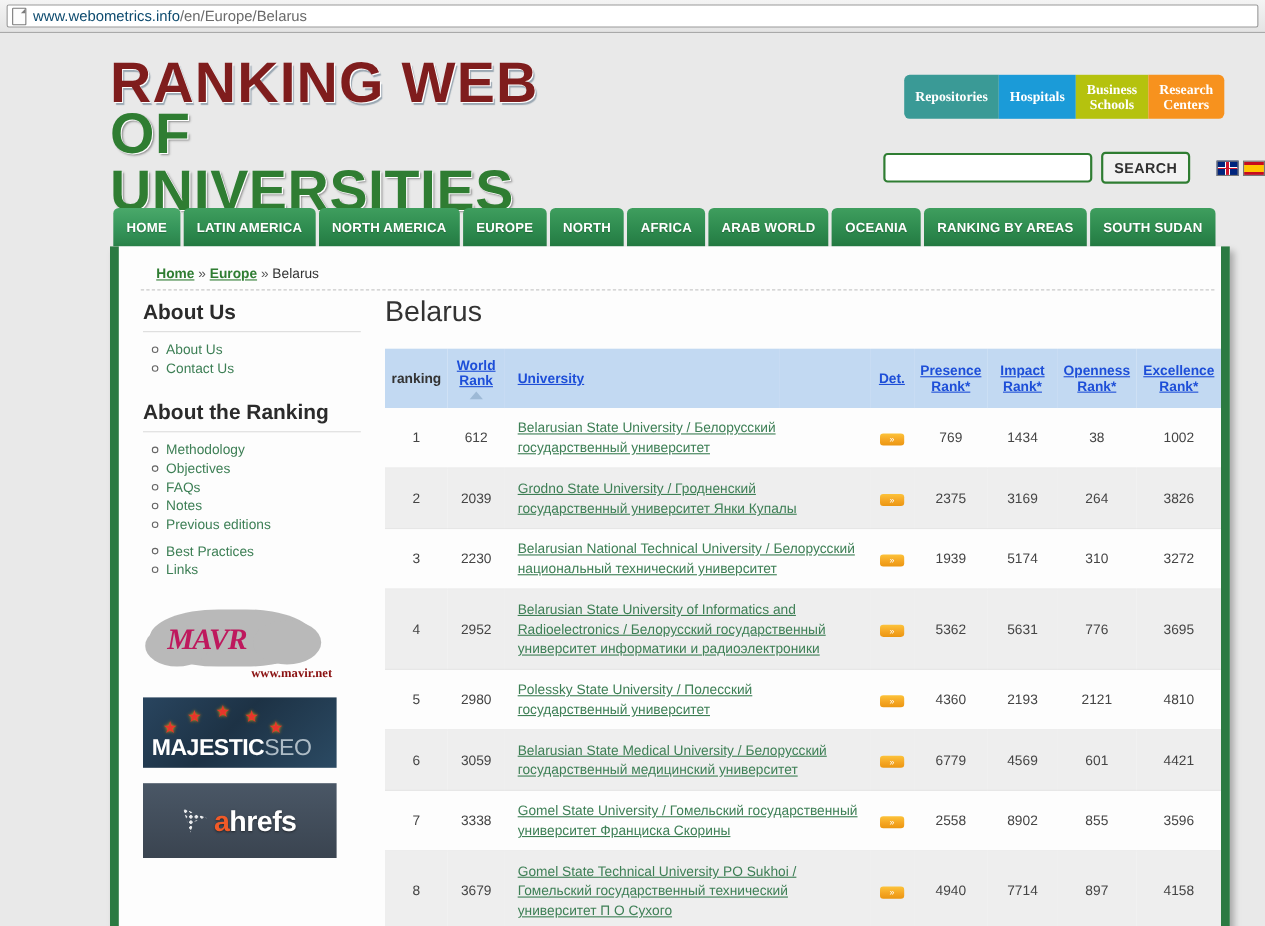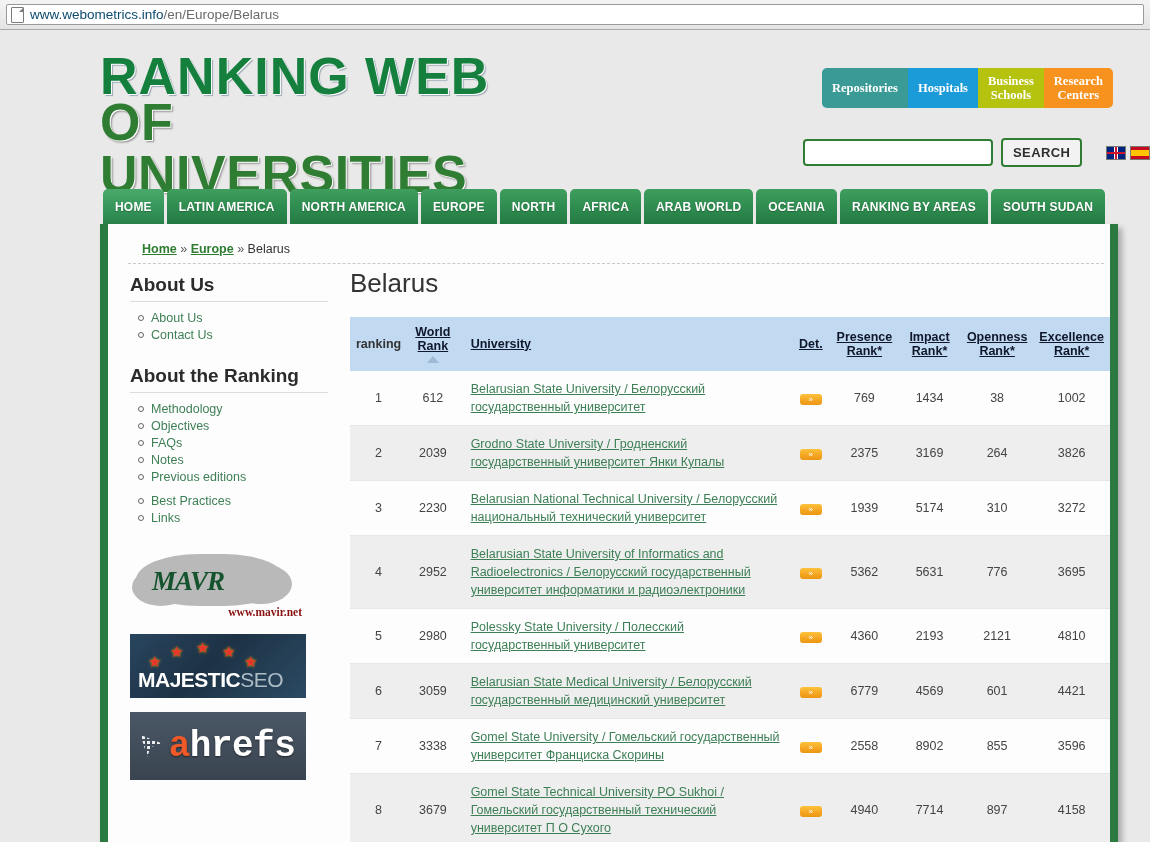--- a/index.html
+++ b/index.html
@@ -78,21 +78,21 @@
     left: 100px;
     top: 20px;
     width: 440px;
     line-height: 1;
     user-select: none;
   }
   #logo-line1 {
     font-size: 52px;
     font-weight: bold;
     letter-spacing: 1px;
-    color: #15803d;
+    color: #7f1d1d;
     text-shadow: 1px 1px 0 #ffffff, 2px 2px 1px #9aa7b2;
     font-family: "Liberation Sans", sans-serif;
   }
   #logo-line2 {
     font-size: 52px;
     font-weight: bold;
     letter-spacing: 0.5px;
     color: #2f7d32;
     text-shadow: 1px 1px 0 #ffffff, 2px 2px 2px #8c8c8c;
     font-family: "Liberation Sans", sans-serif;
@@ -299,21 +299,21 @@
     background:#b9b9b9; border-radius:50%;
   }
   .mavir-cloud:after {
     content:""; position:absolute; right:-6px; top:10px; width:62px; height:40px;
     background:#b9b9b9; border-radius:50%;
   }
   .mavir-word {
     position: absolute; left: 22px; top: 20px;
     font-family: "Liberation Serif", serif;
     font-size: 27px; font-weight: bold; font-style: italic;
-    color: #14532d; letter-spacing: -1px; z-index: 2;
+    color: #be185d; letter-spacing: -1px; z-index: 2;
   }
   .mavir-url {
     position: absolute; right: 4px; bottom: 2px;
     font-family: "Liberation Serif", serif;
     font-size: 11.5px; font-weight: bold; color: #8a1111; z-index: 3;
   }
 
   .logo-majestic {
     width: 176px; height: 64px;
     background: linear-gradient(135deg, #29455f 0%, #1d3245 45%, #2b4a63 100%);
@@ -341,22 +341,22 @@
     display: flex; align-items: center; justify-content: center;
   }
   .ahrefs-dots {
     width: 22px; height: 22px; margin-right: 6px;
     background:
       radial-gradient(circle, #fff 45%, transparent 46%) 0 0 / 5px 5px repeat;
     opacity: .9;
     clip-path: polygon(0 0, 100% 40%, 45% 55%, 30% 100%);
   }
   .ahrefs-text {
-    font-size: 36px; font-weight: bold; letter-spacing: -0.5px;
-    font-family: Liberation Mono, monospace;
+    font-size: 26px; font-weight: bold; letter-spacing: -0.5px;
+    font-family: Liberation Sans, sans-serif;
     text-shadow: 0 1px 2px rgba(0,0,0,.5);
   }
   .ahrefs-text .a1 { color: #f05a28; }
   .ahrefs-text .a2 { color: #ffffff; }
 
   
   #main {
     flex: 1;
     padding: 44px 14px 0 10px;
     box-sizing: border-box;
@@ -380,21 +380,21 @@
     background: #c2d9f2;
     color: #333;
     font-weight: bold;
     padding: 8px 6px;
     vertical-align: middle;
     text-align: center;
     height: 52px;
     box-sizing: border-box;
   }
   #ranking-table thead th a {
-    color: #0f172a;
+    color: #1d4ed8;
     text-decoration: underline;
     cursor: pointer;
   }
   .th-ranking { width: 54px; }
   .th-worldrank { width: 52px; }
   .th-university { width: 268px; text-align: left !important; padding-left: 12px !important; }
   .th-spacer { width: 90px; }
   .th-det { width: 40px; }
   .th-metric { width: 64px; }
   .sort-arrow {

